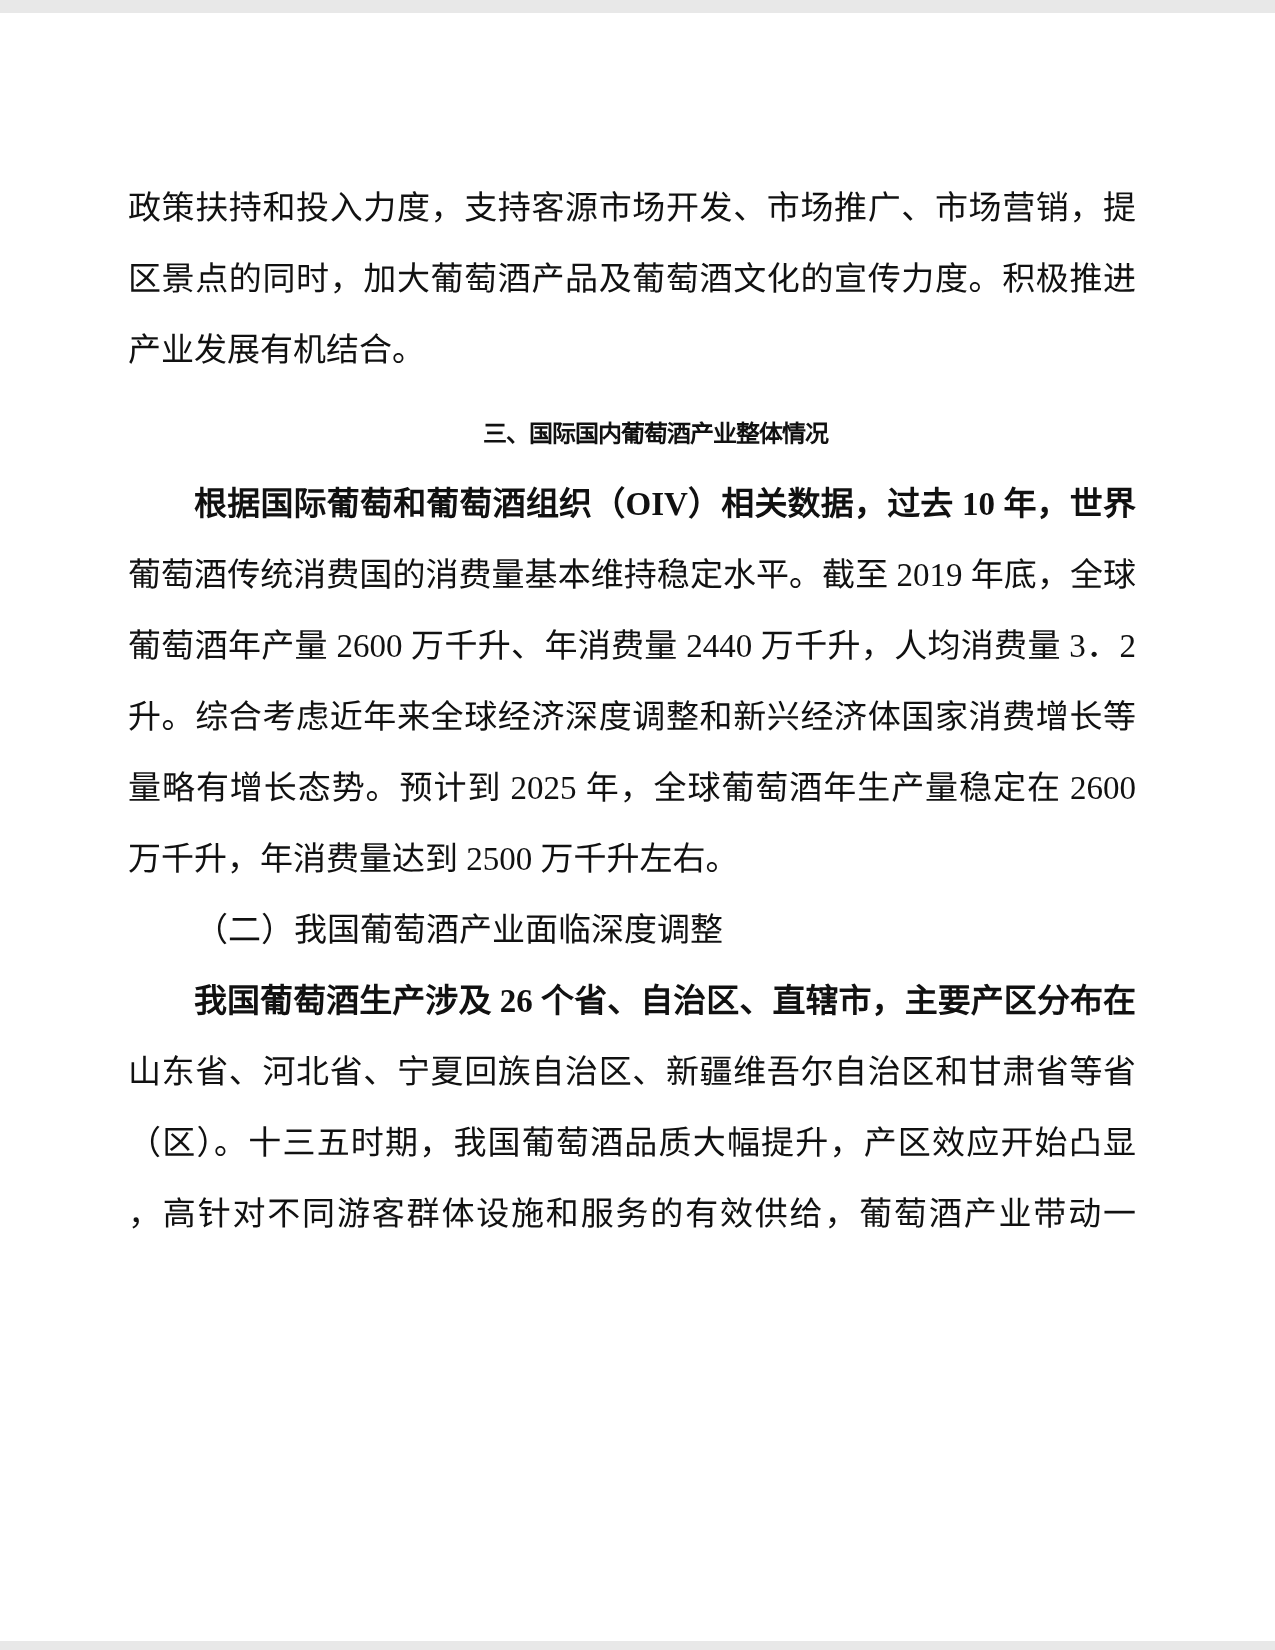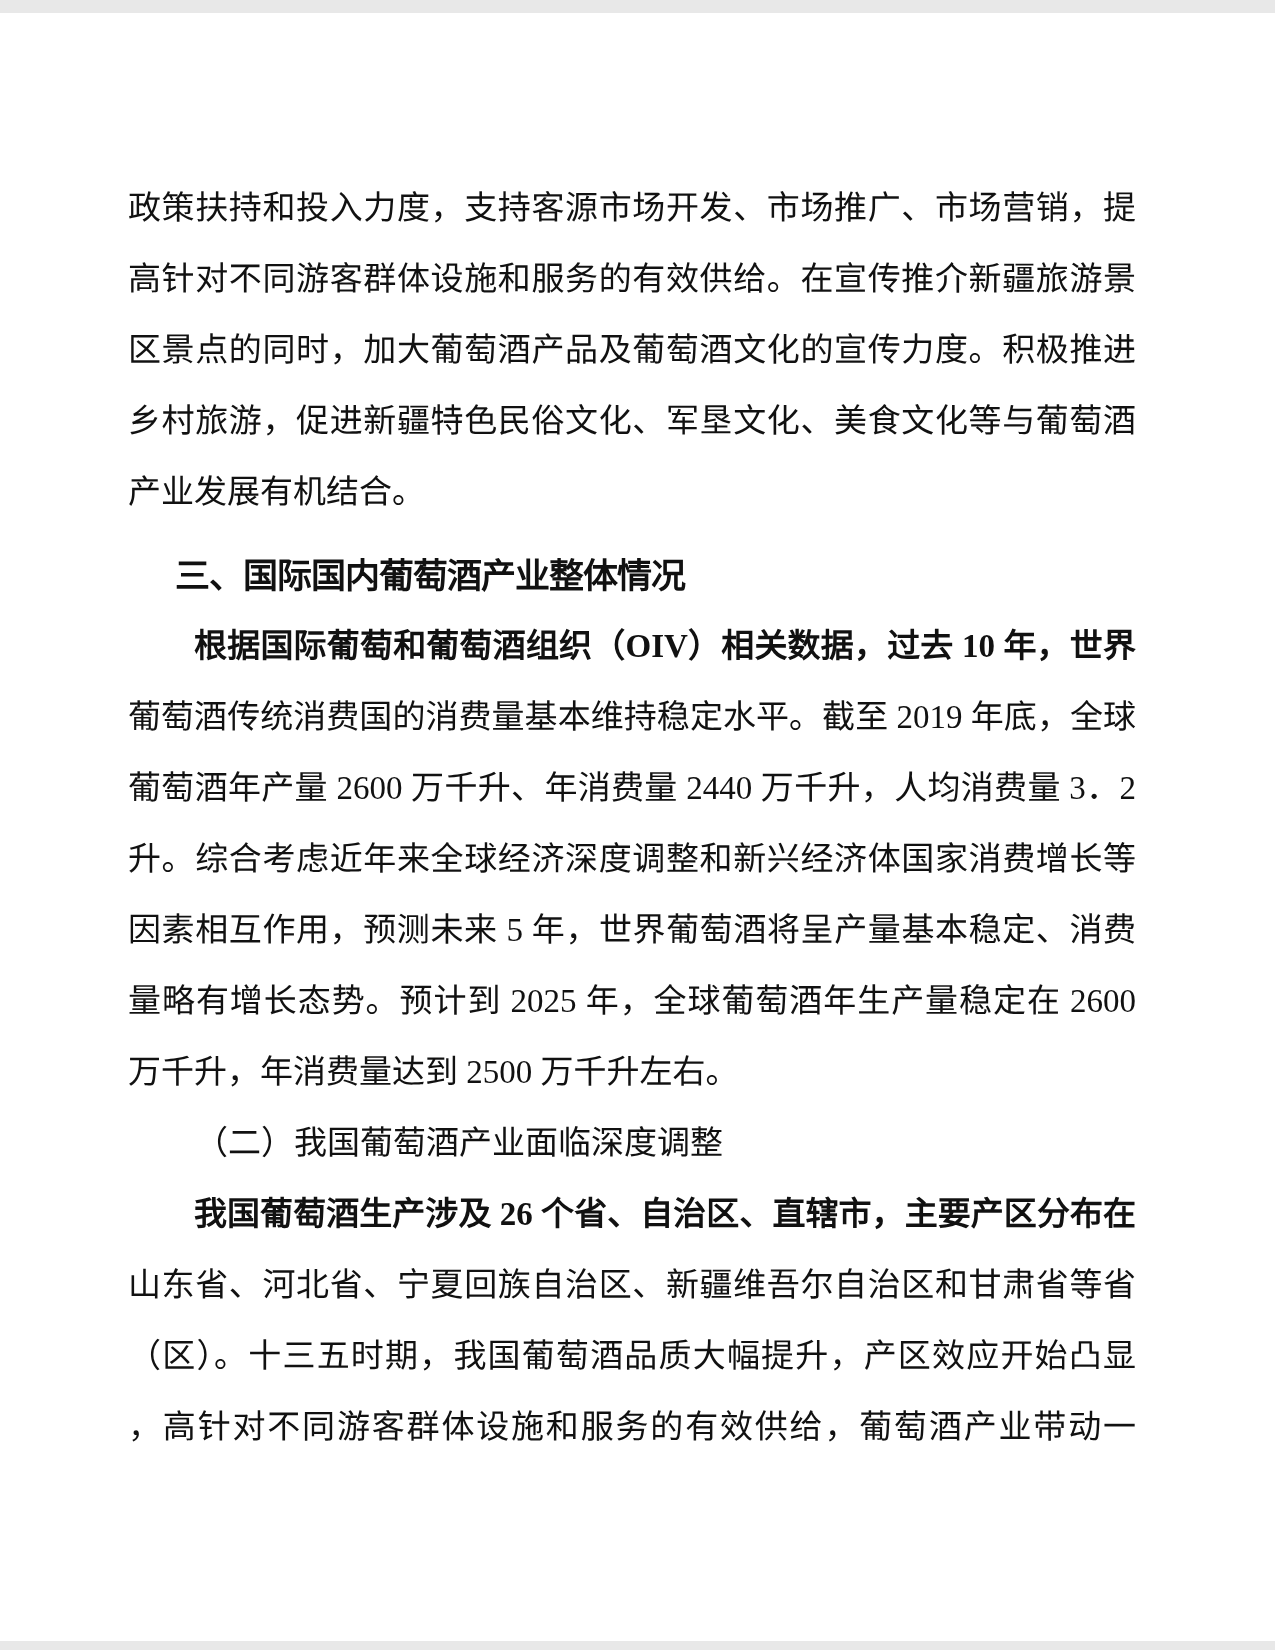--- a/index.html
+++ b/index.html
@@ -39,45 +39,43 @@
     text-align-last: justify;
     text-justify: inter-character;
   }
   .line.indent {
     text-indent: 66px;
     font-weight: bold;
   }
   .line.heading {
     font-family: "Liberation Sans", "DejaVu Sans", sans-serif;
     font-weight: 700;
-    font-size: 35px;
+    font-size: 24px;
     letter-spacing: -1px;
     text-indent: 47px;
     margin-top: 12px;
+    text-align: center;
   }
   .line.subheading {
     text-indent: 67px;
   }
 </style>
 </head>
 <body>
 
 <div class="page">
   <div class="content" style="color: rgb(17, 17, 17);">
       <div class="line paragraph full">政策扶持和投入力度，支持客源市场开发、市场推广、市场营销，提</div>
-      <div class="line paragraph full">高针对不同游客群体设施和服务的有效供给。在宣传推介新疆旅游景</div>
       <div class="line paragraph full">区景点的同时，加大葡萄酒产品及葡萄酒文化的宣传力度。积极推进</div>
-      <div class="line paragraph full">乡村旅游，促进新疆特色民俗文化、军垦文化、美食文化等与葡萄酒</div>
       <div class="line paragraph">产业发展有机结合。</div>
       <div class="line heading">三、国际国内葡萄酒产业整体情况</div>
       <div class="line paragraph full indent">根据国际葡萄和葡萄酒组织（OIV）相关数据，过去 10 年，世界</div>
       <div class="line paragraph full">葡萄酒传统消费国的消费量基本维持稳定水平。截至 2019 年底，全球</div>
       <div class="line paragraph full">葡萄酒年产量 2600 万千升、年消费量 2440 万千升，人均消费量 3．2</div>
       <div class="line paragraph full">升。综合考虑近年来全球经济深度调整和新兴经济体国家消费增长等</div>
-      <div class="line paragraph full">因素相互作用，预测未来 5 年，世界葡萄酒将呈产量基本稳定、消费</div>
       <div class="line paragraph full">量略有增长态势。预计到 2025 年，全球葡萄酒年生产量稳定在 2600</div>
       <div class="line paragraph">万千升，年消费量达到 2500 万千升左右。</div>
       <div class="line subheading">（二）我国葡萄酒产业面临深度调整</div>
       <div class="line paragraph full indent">我国葡萄酒生产涉及 26 个省、自治区、直辖市，主要产区分布在</div>
       <div class="line paragraph full">山东省、河北省、宁夏回族自治区、新疆维吾尔自治区和甘肃省等省</div>
       <div class="line paragraph full">（区）。十三五时期，我国葡萄酒品质大幅提升，产区效应开始凸显</div>
       <div class="line paragraph full">，高针对不同游客群体设施和服务的有效供给，葡萄酒产业带动一</div>
     </div>
 </div>
 

